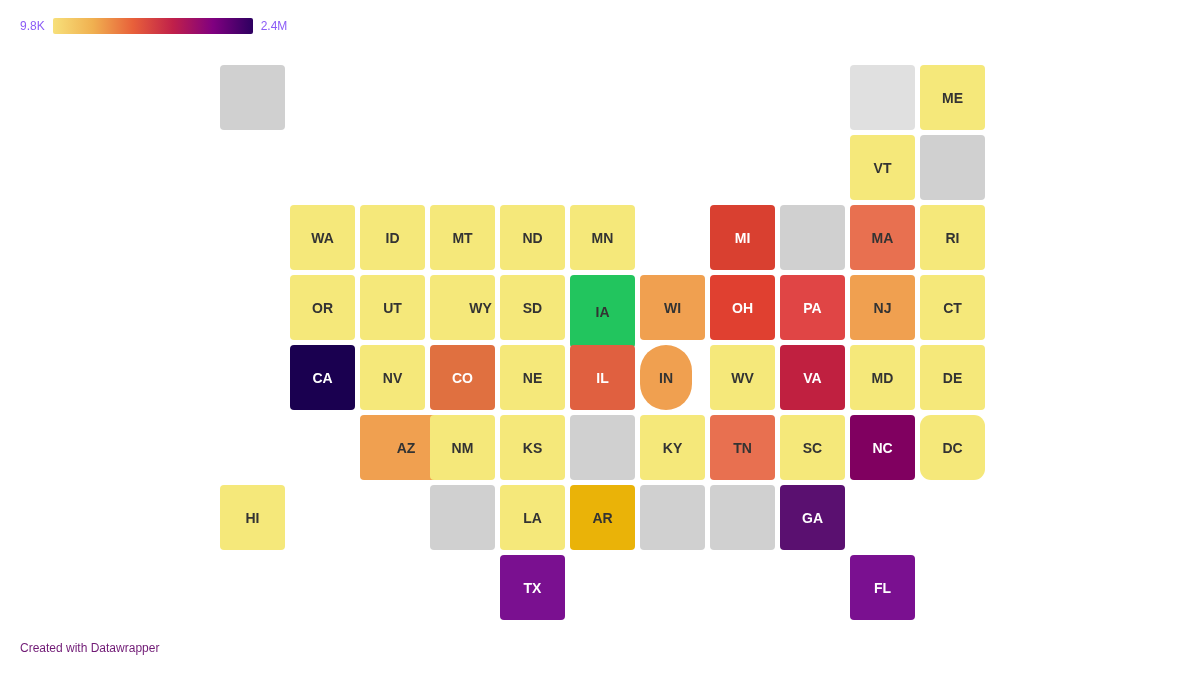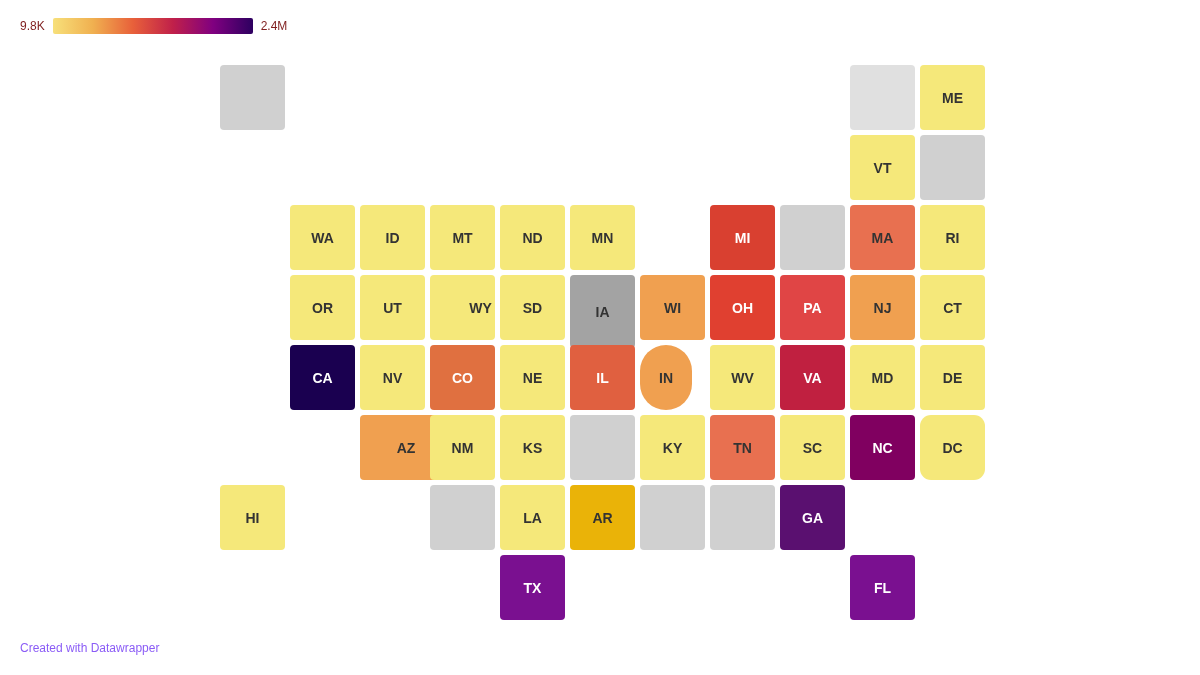--- a/index.html
+++ b/index.html
@@ -21,21 +21,21 @@
       gap: 8px;
     }
     .legend-gradient {
       width: 200px;
       height: 16px;
       background: linear-gradient(to right, #f7e07a, #f0b050, #e8603a, #c0204a, #800080, #2d0060);
       border-radius: 2px;
     }
     .legend-label {
       font-size: 12px;
-      color: #7f1d1d;
+      color: #8b5cf6;
     }
 
     .map-container {
       position: absolute;
       top: 65px;
       left: 150px;
     }
 
     .state-cell {
       width: 60px;
@@ -48,21 +48,21 @@
       font-weight: 600;
       color: #333;
       position: absolute;
     }
 
     .footer {
       position: absolute;
       bottom: 20px;
       left: 20px;
       font-size: 12px;
-      color: #8b5cf6;
+      color: #701a75;
       margin-top: 16px;
     }
   </style>
 </head>
 <body>
 
 <div class="legend">
   <span class="legend-label">9.8K</span>
   <div class="legend-gradient"></div>
   <span class="legend-label">2.4M</span>
@@ -79,21 +79,21 @@
     <div class="state-cell" style="left: 350px; top: 140px; width: 65px; height: 65px; background-color: rgb(245, 232, 122);">ND</div>
     <div class="state-cell" style="left: 420px; top: 140px; width: 65px; height: 65px; background-color: rgb(245, 232, 122);">MN</div>
     <div class="state-cell" style="left: 560px; top: 140px; width: 65px; height: 65px; background-color: rgb(217, 64, 48); color: rgb(255, 255, 255);">MI</div>
     <div class="state-cell" style="left: 630px; top: 140px; width: 65px; height: 65px; background-color: rgb(208, 208, 208);"></div>
     <div class="state-cell" style="left: 700px; top: 140px; width: 65px; height: 65px; background-color: rgb(232, 112, 80);">MA</div>
     <div class="state-cell" style="left: 770px; top: 140px; width: 65px; height: 65px; background-color: rgb(245, 232, 122);">RI</div>
     <div class="state-cell" style="left: 140px; top: 210px; width: 65px; height: 65px; background-color: rgb(245, 232, 122);">OR</div>
     <div class="state-cell" style="left: 210px; top: 210px; width: 65px; height: 65px; background-color: rgb(245, 232, 122);">UT</div>
     <div class="state-cell" style="left: 280px; top: 210px; width: 65px; height: 65px; background-color: rgb(245, 232, 122); padding-left: 36px;">WY</div>
     <div class="state-cell" style="left: 350px; top: 210px; width: 65px; height: 65px; background-color: rgb(245, 232, 122);">SD</div>
-    <div class="state-cell" style="left: 420px; top: 210px; width: 65px; height: 73px; background-color: #a3a3a3;">IA</div>
+    <div class="state-cell" style="left: 420px; top: 210px; width: 65px; height: 73px; background-color: #22c55e;">IA</div>
     <div class="state-cell" style="left: 490px; top: 210px; width: 65px; height: 65px; background-color: rgb(240, 160, 80);">WI</div>
     <div class="state-cell" style="left: 560px; top: 210px; width: 65px; height: 65px; background-color: rgb(224, 64, 48); color: rgb(255, 255, 255);">OH</div>
     <div class="state-cell" style="left: 630px; top: 210px; width: 65px; height: 65px; background-color: rgb(224, 69, 69); color: rgb(255, 255, 255);">PA</div>
     <div class="state-cell" style="left: 700px; top: 210px; width: 65px; height: 65px; background-color: rgb(240, 160, 80);">NJ</div>
     <div class="state-cell" style="left: 770px; top: 210px; width: 65px; height: 65px; background-color: rgb(245, 232, 122);">CT</div>
     <div class="state-cell" style="left: 140px; top: 280px; width: 65px; height: 65px; background-color: rgb(26, 0, 80); color: rgb(255, 255, 255);">CA</div>
     <div class="state-cell" style="left: 210px; top: 280px; width: 65px; height: 65px; background-color: rgb(245, 232, 122);">NV</div>
     <div class="state-cell" style="left: 280px; top: 280px; width: 65px; height: 65px; background-color: rgb(224, 112, 64); color: rgb(255, 255, 255);">CO</div>
     <div class="state-cell" style="left: 350px; top: 280px; width: 65px; height: 65px; background-color: rgb(245, 232, 122);">NE</div>
     <div class="state-cell" style="left: 420px; top: 280px; width: 65px; height: 65px; background-color: rgb(224, 96, 64); color: rgb(255, 255, 255);">IL</div>

